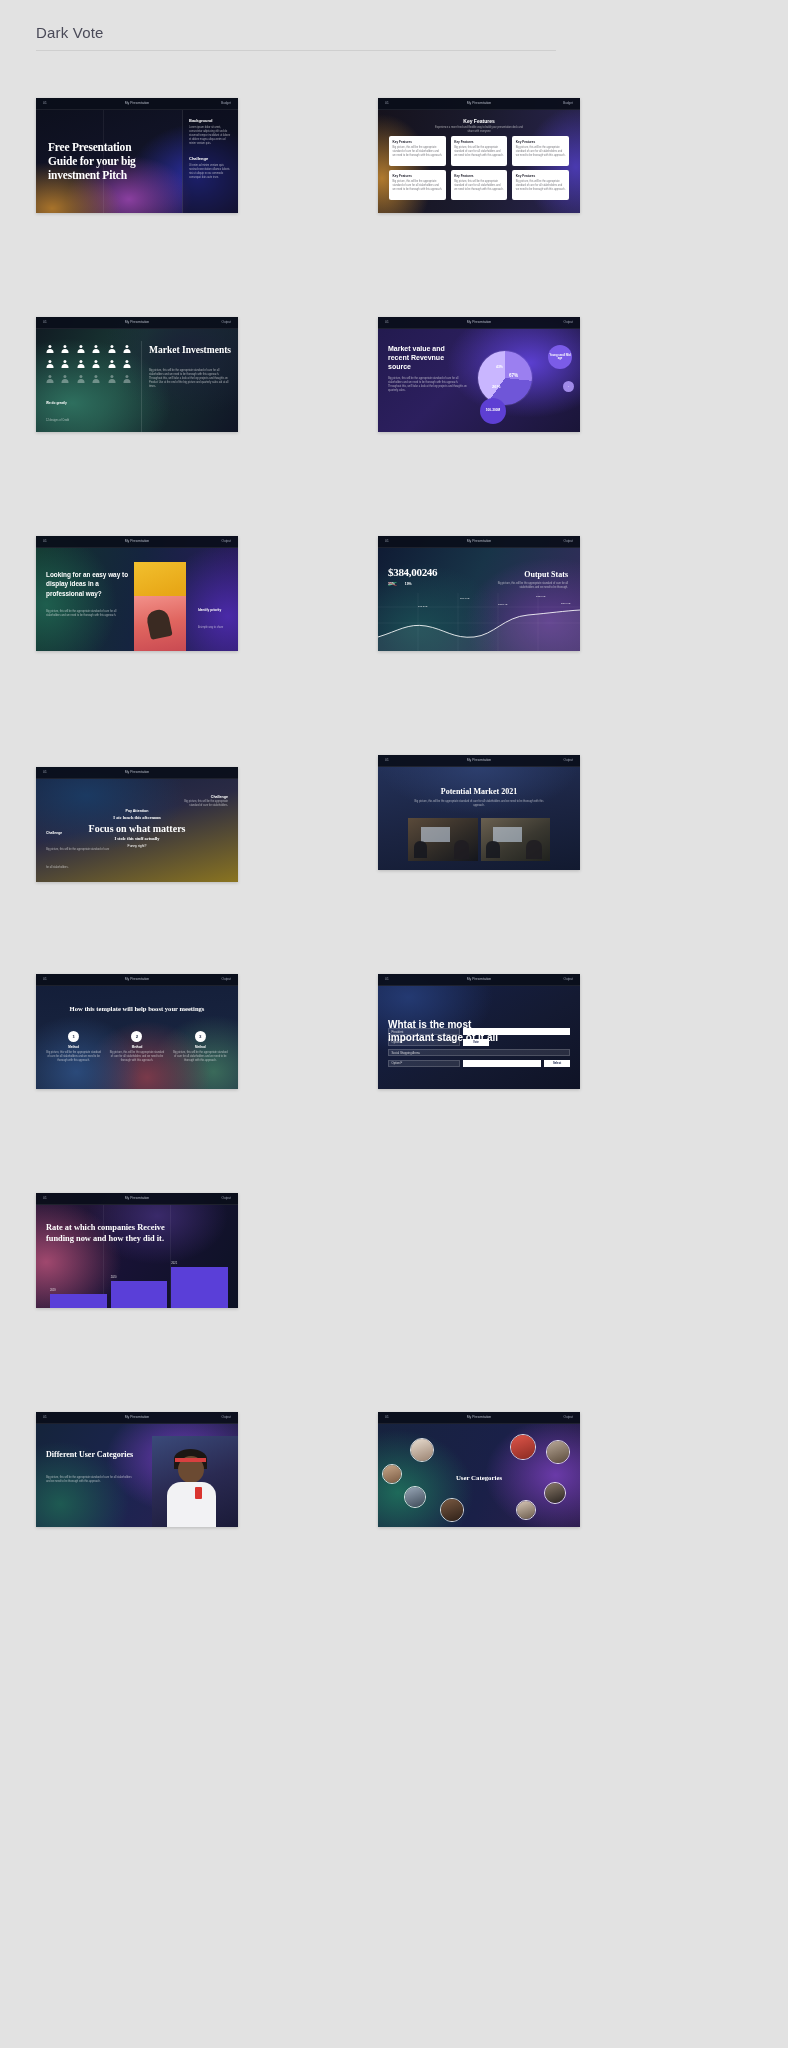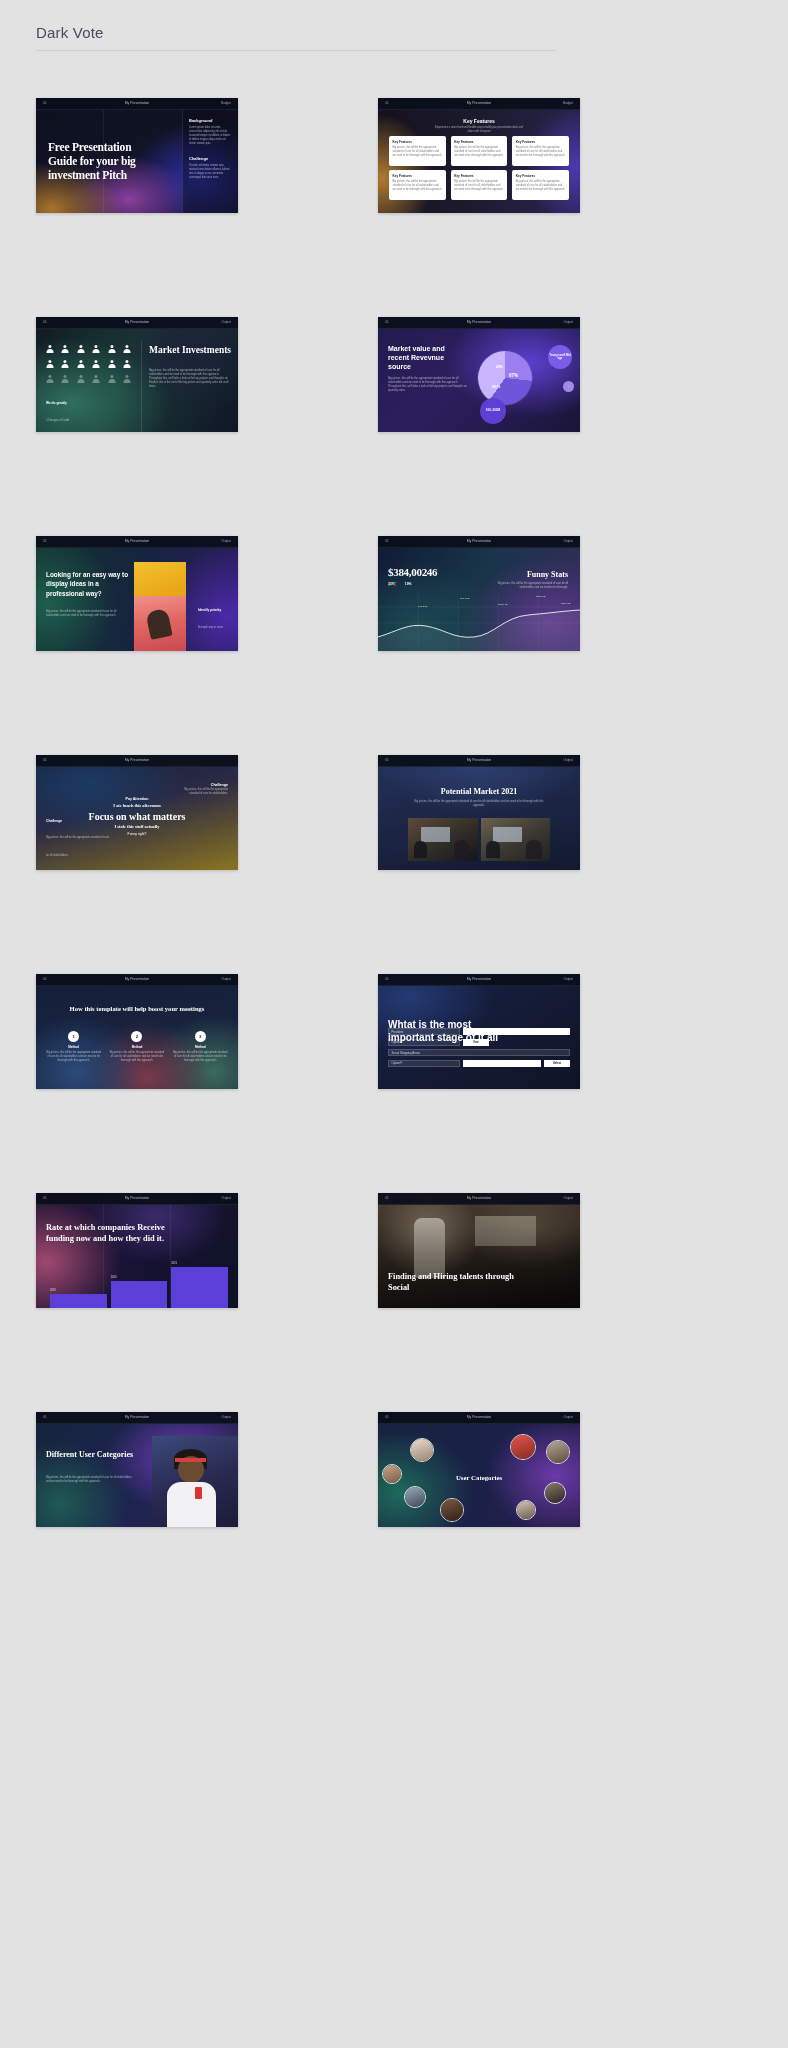--- a/index.html
+++ b/index.html
@@ -160,21 +160,21 @@
   .s6 .ms { position:absolute; right:12px; top:22px; font-size:8px; }
   .s6 .kpis { position:absolute; left:10px; top:34px; display:flex; gap:10px; font-size:3.4px; align-items:center;}
   .s6 .kpi { display:flex; gap:2px; align-items:center; }
   .s6 .spark { width:9px; height:4px; }
   .s6 .note { position:absolute; right:12px; top:34px; width:78px; text-align:right; }
   .s6 .chartarea { position:absolute; left:0; right:0; bottom:0; height:58px; }
   .s6 svg { position:absolute; inset:0; width:100%; height:100%; }
   .s6 .tag { position:absolute; font-size:2.5px; color:rgba(255,255,255,.78); }
 
   
-  .s7 { background:#a16207; }
+  .s7 { background:#a16207;margin-top:12px; }
   .s7 .grad { position:absolute; inset:0;
     background:
       radial-gradient(ellipse 70% 70% at 25% 25%, #1b3a62 0%, rgba(27,58,98,0) 70%),
       linear-gradient(165deg,#13203c 0%, #2a2a44 45%, #8a7420 100%); }
   .s7 .tr { position:absolute; right:10px; top:16px; font-size:3.6px; font-weight:700; }
   .s7 .c { position:absolute; left:0; right:0; text-align:center; }
   .s7 .l1 { top:30px; font-size:3.6px; font-weight:700; }
   .s7 .l2 { top:36px; font-size:4.4px; }
   .s7 .l3 { top:44px; font-size:10px; font-weight:700; }
   .s7 .l4 { top:57px; font-size:4.4px; }
@@ -445,21 +445,21 @@
 
       <div class="slide right s6">
         <div class="grad"></div>
         <div class="bar">
           <span class="num">01</span>
           <span class="mid">My Presentation</span>
           <span class="rgt">Output</span>
         </div>
         <div class="body">
           <div class="big serif">$384,00246</div>
-          <div class="ms serif">Funny Stats</div>
+          <div class="ms serif">Output Stats</div>
           <div class="kpis">
             <span class="kpi">
               <b>35%</b>
               <svg class="spark" viewBox="0 0 18 8">
                 <path d="M1 7 Q6 6 9 3 T17 1" fill="none" stroke="#3fd07a" stroke-width="1.2"></path>
               </svg>
             </span>
             <span class="kpi">
               <b>19%</b>
               <svg class="spark" viewBox="0 0 18 8">
@@ -620,32 +620,20 @@
             <div class="b" style="height:55%">
               <span>2020</span>
             </div>
             <div class="b" style="height:82%">
               <span>2021</span>
             </div>
           </div>
         </div>
       </div>
 
-      <div class="slide right s12">
-        <div class="photo"></div>
-        <div class="scr"></div>
-        <div class="pers"></div>
-        <div class="vig"></div>
-        <div class="bar">
-          <span class="num">01</span>
-          <span class="mid">My Presentation</span>
-          <span class="rgt">Output</span>
-        </div>
-        <h2 class="serif">Finding and Hiring talents through Social</h2>
-      </div>
     </div>
 
     <div class="row">
 
       <div class="slide left s13">
         <div class="grad"></div>
         <div class="bar">
           <span class="num">01</span>
           <span class="mid">My Presentation</span>
           <span class="rgt">Output</span>

